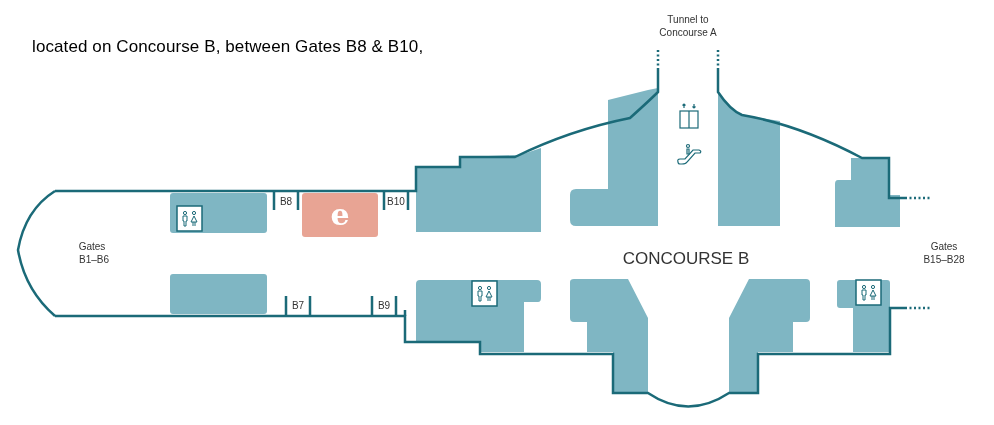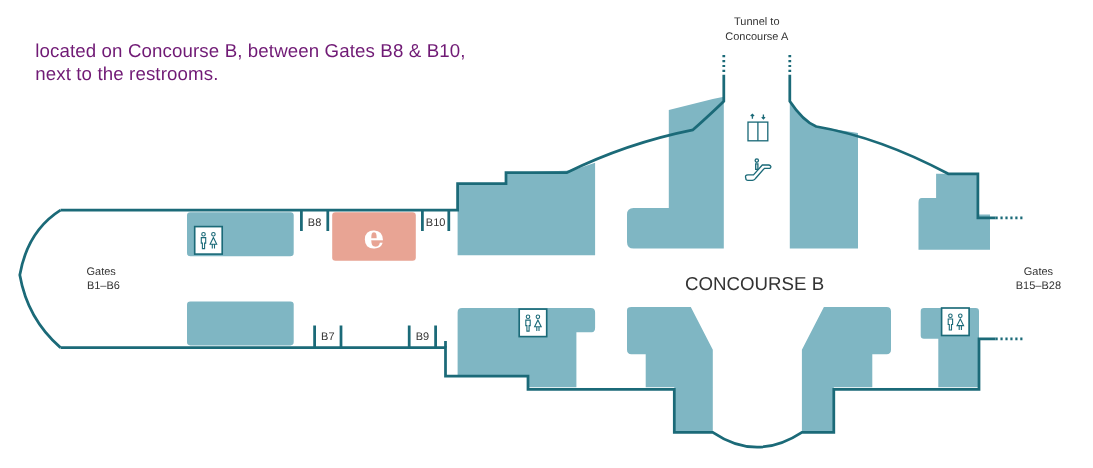--- a/index.html
+++ b/index.html
@@ -1,27 +1,26 @@
 <!DOCTYPE html>
 <html><head>
 <meta charset="utf-8">
 <style>
   html, body { margin: 0; padding: 0; background: #ffffff; }
   body { width: 994px; height: 425px; position: relative; overflow: hidden; font-family: "Liberation Sans", "DejaVu Sans", sans-serif; }
-  .intro { position: absolute; left: 32px; top: 36px; font-size: 17px; line-height: 21px; color: #701a75; font-weight: 300; letter-spacing: 0.1px; }
+  .intro { position: absolute; left: 32px; top: 36px; font-size: 17px; line-height: 21px; color: #000000; font-weight: 300; letter-spacing: 0.1px; }
   .intro div { white-space: nowrap; }
   svg { position: absolute; left: 0; top: 0; }
   .lbl { font-family: "Liberation Sans", "DejaVu Sans", sans-serif; fill: #333333; }
 </style>
 </head>
 <body>
 
 <div class="intro">
   <div>located on Concourse B, between Gates B8 &amp; B10,</div>
-  <div>next to the restrooms.</div>
 </div>
 
 <svg width="994" height="425" viewBox="0 0 994 425">
 
   <g fill="#7fb6c3">
 
     <rect x="170" y="193" width="97" height="40" rx="3"></rect>
     <rect x="170" y="274" width="97" height="40" rx="3"></rect>
 
     <path d="M416,167 L416,232 L541,232 L541,148 L520,155 L460,157 L460,167 Z"></path>

